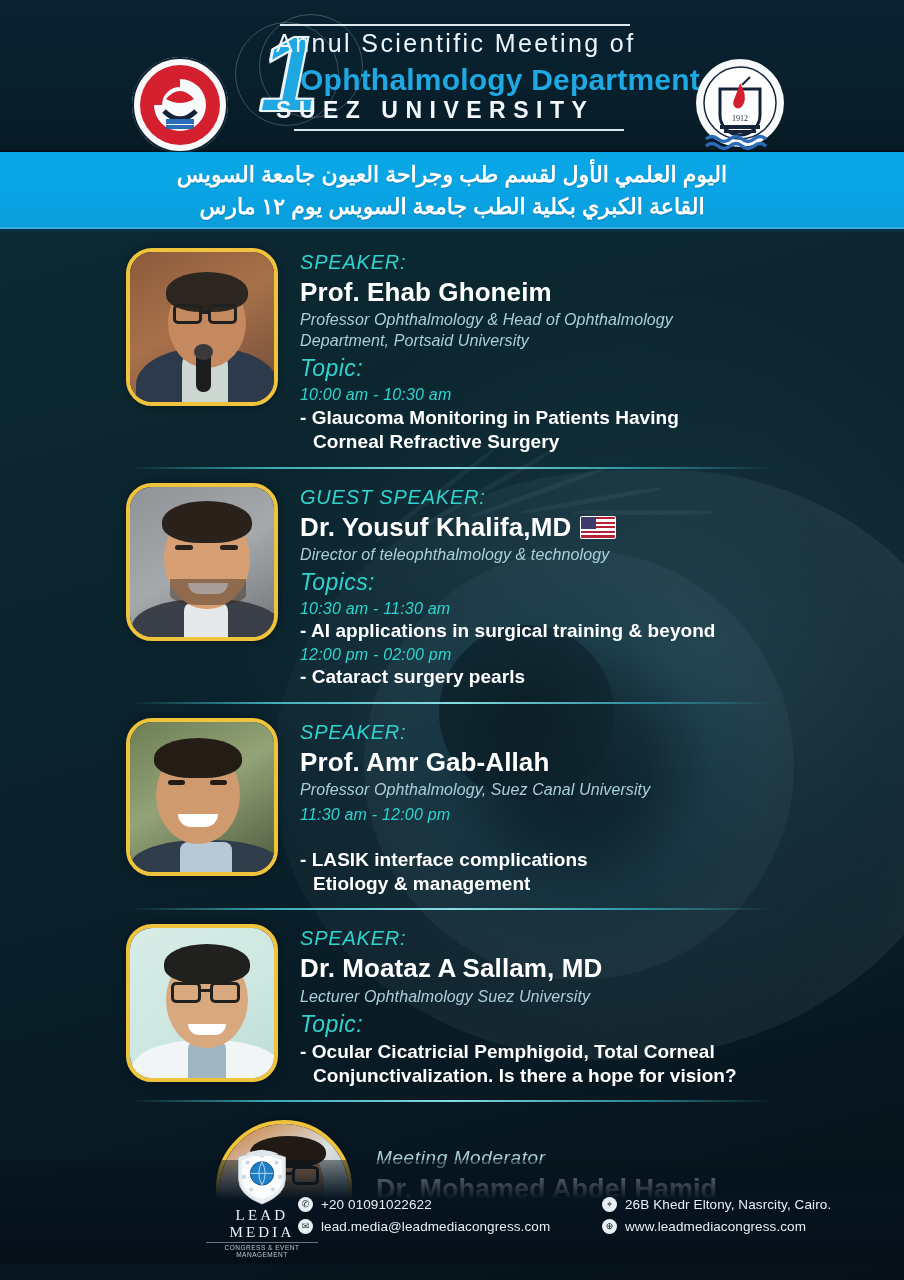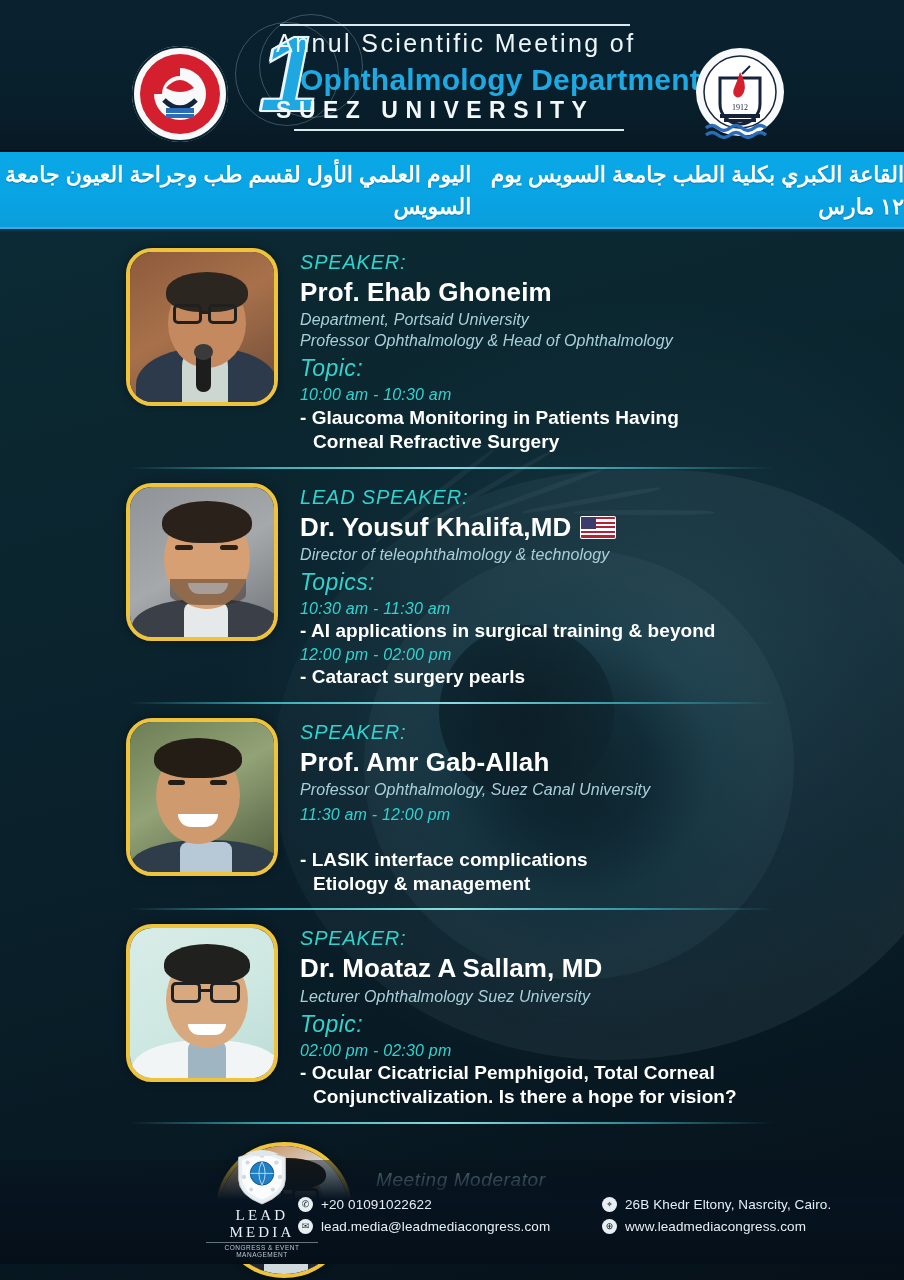--- a/index.html
+++ b/index.html
@@ -42,21 +42,21 @@
     background:radial-gradient(ellipse at 42% 48%, rgba(0,0,0,0) 38%, rgba(165,200,210,0.10) 58%, rgba(190,215,222,0.16) 74%, rgba(0,0,0,0) 96%);
   }
   .lash{ position:absolute; background:rgba(180,210,218,.13); transform-origin:0 0; border-radius:40%; }
 
   
   .header{
     position:relative; height:152px;
     background:linear-gradient(180deg,#0a2230 0%,#08202c 60%,#071a25 100%);
     border-bottom:2px solid #041018;
   }
-  .logo-left,.logo-right{ position:absolute; top:44px; width:104px; height:100px; }
+  .logo-left,.logo-right{ position:absolute; top:55px; width:104px; height:100px; }
   .logo-left{ left:128px; }
   .logo-right{ right:112px; }
   .logo-left svg,.logo-right svg{ width:100%; height:100%; }
 
   .title-wrap{
     position:absolute; left:0; right:0; top:18px;
     display:flex; flex-direction:column; align-items:center;
   }
   .numeral{
     position:absolute; left:247px; top:18px;
@@ -88,21 +88,21 @@
   }
   .t-line3{
     font-size:23px; color:#f2f8fb; font-weight:700;
     letter-spacing:7.5px; line-height:1.15; margin-top:1px;
   }
 
   
   .banner{
     position:relative; height:80px;
     background:linear-gradient(180deg,#0aa7e6 0%,#09a4e4 55%,#0b9ddb 100%);
-    display:flex; flex-direction:row; align-items:center; justify-content:center;
+    display:flex; flex-direction:column; align-items:center; justify-content:center;
     border-bottom:3px solid #063243;
     box-shadow:inset 0 -2px 0 rgba(255,255,255,.18);
   }
   .banner div{
     direction:rtl; color:#ffffff; font-weight:700;
     font-size:22px; line-height:1.42; letter-spacing:.2px;
     text-shadow:0 1px 1px rgba(0,40,60,.28);
   }
 
   
@@ -300,22 +300,22 @@
           <div style="position:absolute;left:71px;top:59px;width:9px;height:3px;background:#20211f;"></div>
           <div style="position:absolute;left:66px;top:98px;width:15px;height:42px;background:#1d1d1d;border-radius:7px;"></div>
           <div style="position:absolute;left:64px;top:92px;width:19px;height:16px;background:#3a3a3a;border-radius:50%;"></div>
         </div>
       </div>
       <div class="info">
         <div class="role">SPEAKER:</div>
         <div class="name">
             <span>Prof. Ehab Ghoneim</span>
           </div>
+        <div class="affil">Professor Ophthalmology &amp; Head of Ophthalmology</div>
         <div class="affil">Department, Portsaid University</div>
-        <div class="affil">Professor Ophthalmology &amp; Head of Ophthalmology</div>
         <div class="topic-label">Topic:</div>
         <div class="time">10:00 am - 10:30 am</div>
         <div class="talk">
           <span>- Glaucoma Monitoring in Patients Having</span>
           <span class="cont">Corneal Refractive Surgery</span>
         </div>
       </div>
     </div>
 
     <div class="sep"></div>
@@ -328,21 +328,21 @@
           <div class="ph-body" style="left:54px;top:116px;width:44px;height:50px;background:#e6e9ea;border-radius:16% 16% 0 0;"></div>
           <div class="ph-face" style="left:34px;top:22px;width:86px;height:100px;background:#d6a074;"></div>
           <div class="ph-hair" style="left:32px;top:14px;width:90px;height:42px;background:#2a211a;"></div>
           <div style="position:absolute;left:45px;top:58px;width:18px;height:5px;background:#2a211a;border-radius:3px;"></div>
           <div style="position:absolute;left:90px;top:58px;width:18px;height:5px;background:#2a211a;border-radius:3px;"></div>
           <div style="position:absolute;left:58px;top:96px;width:40px;height:11px;background:#fff;border-radius:0 0 16px 16px;"></div>
           <div style="position:absolute;left:40px;top:92px;width:76px;height:26px;background:rgba(60,40,28,.45);border-radius:0 0 40% 40%;"></div>
         </div>
       </div>
       <div class="info">
-        <div class="role">LEAD SPEAKER:</div>
+        <div class="role">GUEST SPEAKER:</div>
         <div class="name">
           <span>Dr. Yousuf Khalifa,MD</span>
           <span class="flag">
             <span class="stripes"></span>
               <span class="canton"></span>
           </span>
         </div>
         <div class="affil">Director of teleophthalmology &amp; technology</div>
         <div class="topic-label">Topics:</div>
         <div class="time">10:30 am - 11:30 am</div>
@@ -397,21 +397,20 @@
           <div style="position:absolute;left:58px;top:96px;width:38px;height:11px;background:#fff;border-radius:0 0 16px 16px;"></div>
         </div>
       </div>
       <div class="info">
         <div class="role">SPEAKER:</div>
         <div class="name">
             <span>Dr. Moataz A Sallam, MD</span>
           </div>
         <div class="affil">Lecturer Ophthalmology Suez University</div>
         <div class="topic-label">Topic:</div>
-        <div class="time">02:00 pm - 02:30 pm</div>
         <div class="talk">
           <span>- Ocular Cicatricial Pemphigoid, Total Corneal</span>
           <span class="cont">Conjunctivalization. Is there a hope for vision?</span>
         </div>
       </div>
     </div>
 
     <div class="sep"></div>
 
     <div class="moderator">

